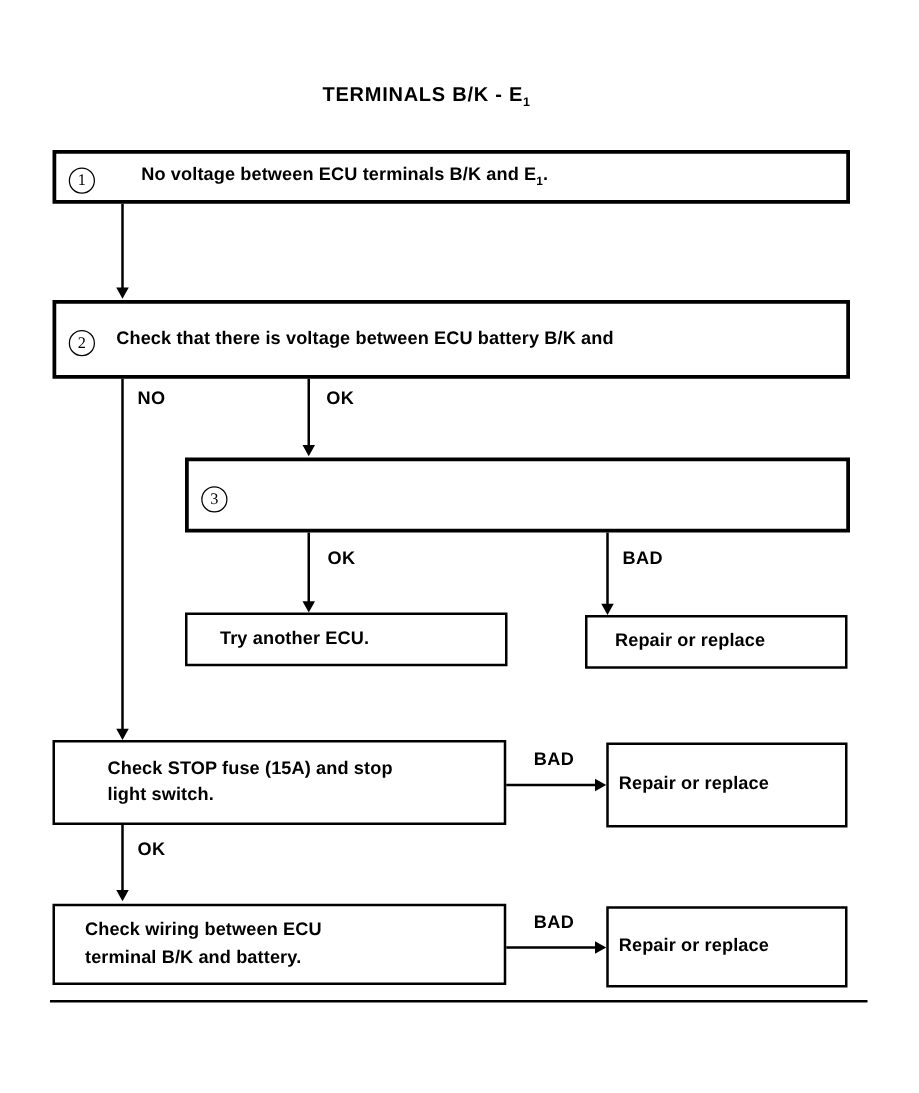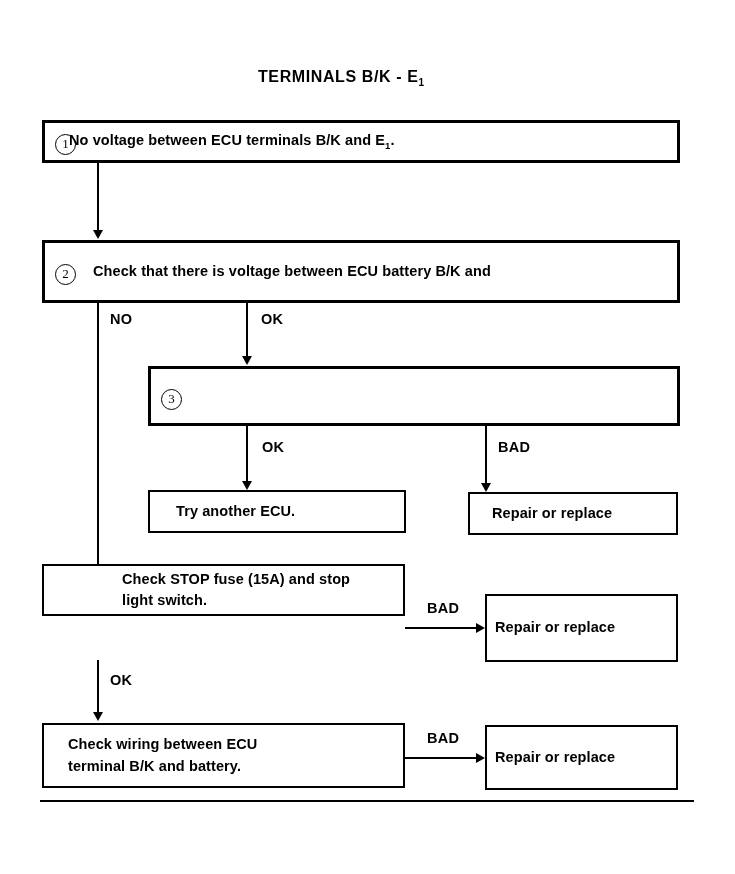--- a/index.html
+++ b/index.html
@@ -109,21 +109,21 @@
 </style>
 </head>
 <body>
 
 <div id="page">
 
   <div class="title"><span>TERMINALS B/K - E</span><span class="sub">1</span></div>
 
   <div class="box thick" style="left:42px; top:120px; width:638px; height:43px;">
     <div class="step-num" style="left:10px; top:11px;">1</div>
-    <div class="boxtext" style="margin-left:24px;"><span>No voltage between ECU terminals B/K and E</span><span class="sub">1</span><span>.</span></div>
+    <div class="boxtext" style="margin-left:68px;"><span>No voltage between ECU terminals B/K and E</span><span class="sub">1</span><span>.</span></div>
   </div>
 
   <div class="vline" style="left:97px; top:163px; height:68px;"></div>
   <div class="arrowdown" style="left:93px; top:230px;"></div>
 
   <div class="box thick" style="left:42px; top:240px; width:638px; height:63px;">
     <div class="step-num" style="left:10px; top:21px;">2</div>
     <div class="boxtext" style="margin-left:48px;"><span>Check that there is voltage between ECU battery B/K and</span><br></div>
   </div>
 
@@ -148,21 +148,21 @@
   <div class="edge-label" style="left:498px; top:439px;">BAD</div>
 
   <div class="box" style="left:148px; top:490px; width:258px; height:43px;">
     <div class="boxtext" style="margin-left:26px;">Try another ECU.</div>
   </div>
 
   <div class="box" style="left:468px; top:492px; width:210px; height:43px;">
     <div class="boxtext" style="margin-left:22px;">Repair or replace</div>
   </div>
 
-  <div class="box" style="left:42px; top:564px; width:363px; height:52px;padding-left:36px;">
+  <div class="box" style="left:42px; top:592px; width:363px; height:68px;">
     <div class="boxtext" style="margin-left:42px;"><span>Check STOP fuse (15A) and stop</span><br><span>light switch.</span></div>
   </div>
 
   <div class="hline" style="left:405px; top:627px; width:72px;"></div>
   <div class="arrowright" style="left:476px; top:623px;"></div>
   <div class="edge-label" style="left:427px; top:600px;">BAD</div>
 
   <div class="box" style="left:485px; top:594px; width:193px; height:68px;">
     <div class="boxtext" style="margin-left:8px;">Repair or replace</div>
   </div>

